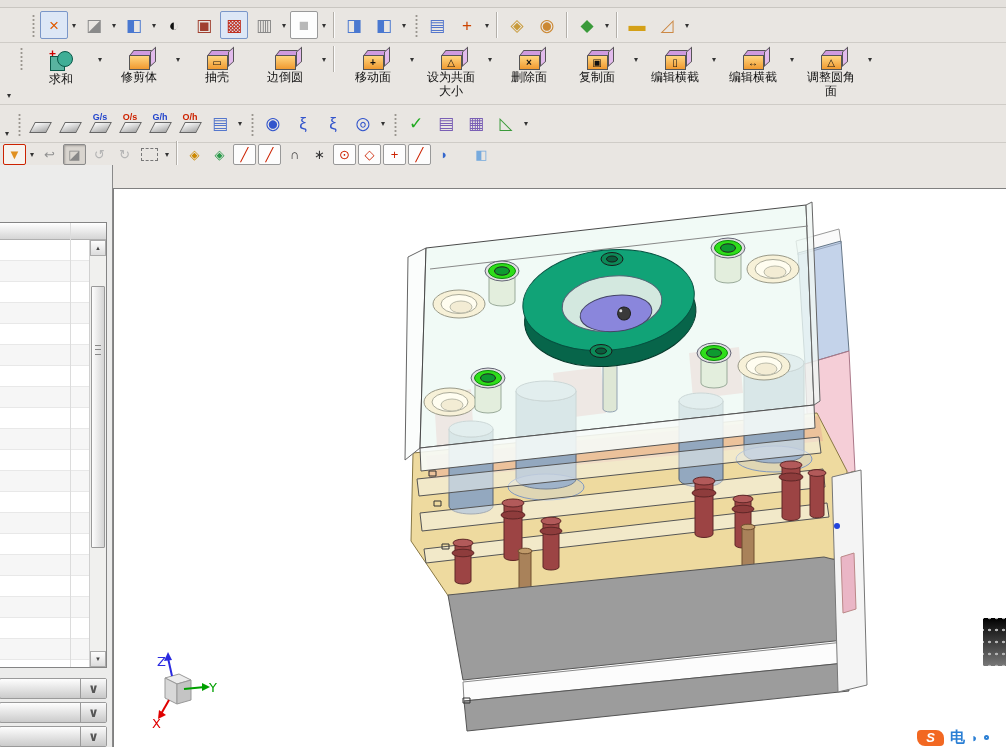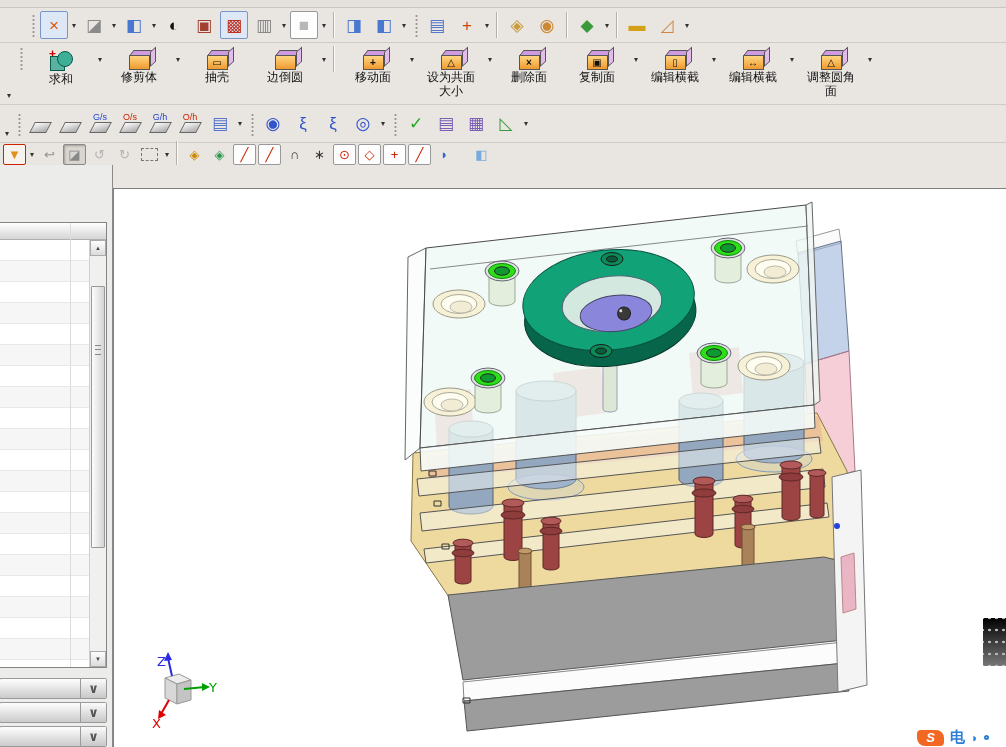--- a/index.html
+++ b/index.html
@@ -36,21 +36,21 @@
   .tbBig .cap{font-size:12px;line-height:14px;color:#111;text-align:center;white-space:nowrap;}
   .tbBig .ic{height:28px;}
 
   
   .ic.cube{position:relative;width:19px;height:13px;margin-top:7px;background:linear-gradient(180deg,#ffd680,#f09a30);border:1px solid #555;font-size:10px;font-weight:bold;color:#111;}
   .ic.cube::before{content:"";position:absolute;left:-1px;top:-6px;width:100%;height:4px;background:#cf9ae0;border:1px solid #555;transform:skewX(-38deg);transform-origin:bottom left;}
   .ic.cube::after{content:"";position:absolute;right:-7px;top:-4px;width:4px;height:100%;background:#e2bbec;border:1px solid #555;transform:skewY(-42deg);transform-origin:top left;}
   .ic.bool{position:relative;width:24px;height:24px;font-size:12px;font-weight:bold;align-items:flex-start;justify-content:flex-start;}
   .ic.bool::before{content:"";position:absolute;left:1px;bottom:1px;width:13px;height:13px;background:#59b3a0;border:1px solid #0a5a4a;z-index:0;}
   .ic.bool::after{content:"";position:absolute;right:0px;top:3px;width:14px;height:14px;border-radius:50%;background:#3fae96;border:1px solid #0a5a4a;z-index:0;}
-  .ic.mold{position:relative;width:24px;height:24px;font-size:9px;font-weight:normal;line-height:9px;align-items:flex-start;justify-content:center;padding-top:1px;box-sizing:border-box;}
+  .ic.mold{position:relative;width:24px;height:24px;font-size:9px;font-weight:bold;line-height:9px;align-items:flex-start;justify-content:center;padding-top:1px;box-sizing:border-box;}
   .ic.mold::after{content:"";position:absolute;bottom:3px;left:4px;width:15px;height:9px;background:linear-gradient(160deg,#fdfdfd,#a8a8a8);border:1px solid #666;transform:skewX(-28deg);}
   .ic.marq{width:15px;height:11px;border:1px dashed #777;}
 
   
   #left-panel{position:absolute;left:0;top:165px;width:113px;bottom:0;background:#ececeb;border-right:1px solid #8a8a8a;box-sizing:border-box;overflow:hidden;z-index:3;}
   #list-box{position:absolute;left:-1px;top:57px;width:108px;height:446px;border:1px solid #848484;background:#fff;box-sizing:border-box;}
   #list-header{position:absolute;left:0;top:0;right:0;height:16px;background:linear-gradient(180deg,#ffffff,#d5d5d5);border-bottom:1px solid #b0b0b0;}
   #list-rows{position:absolute;left:0;top:17px;right:17px;bottom:0;overflow:hidden;}
   .lrow{height:20px;border-bottom:1px solid #e8e8e8;}
   .lrow.alt{background:#f6f6f6;}

